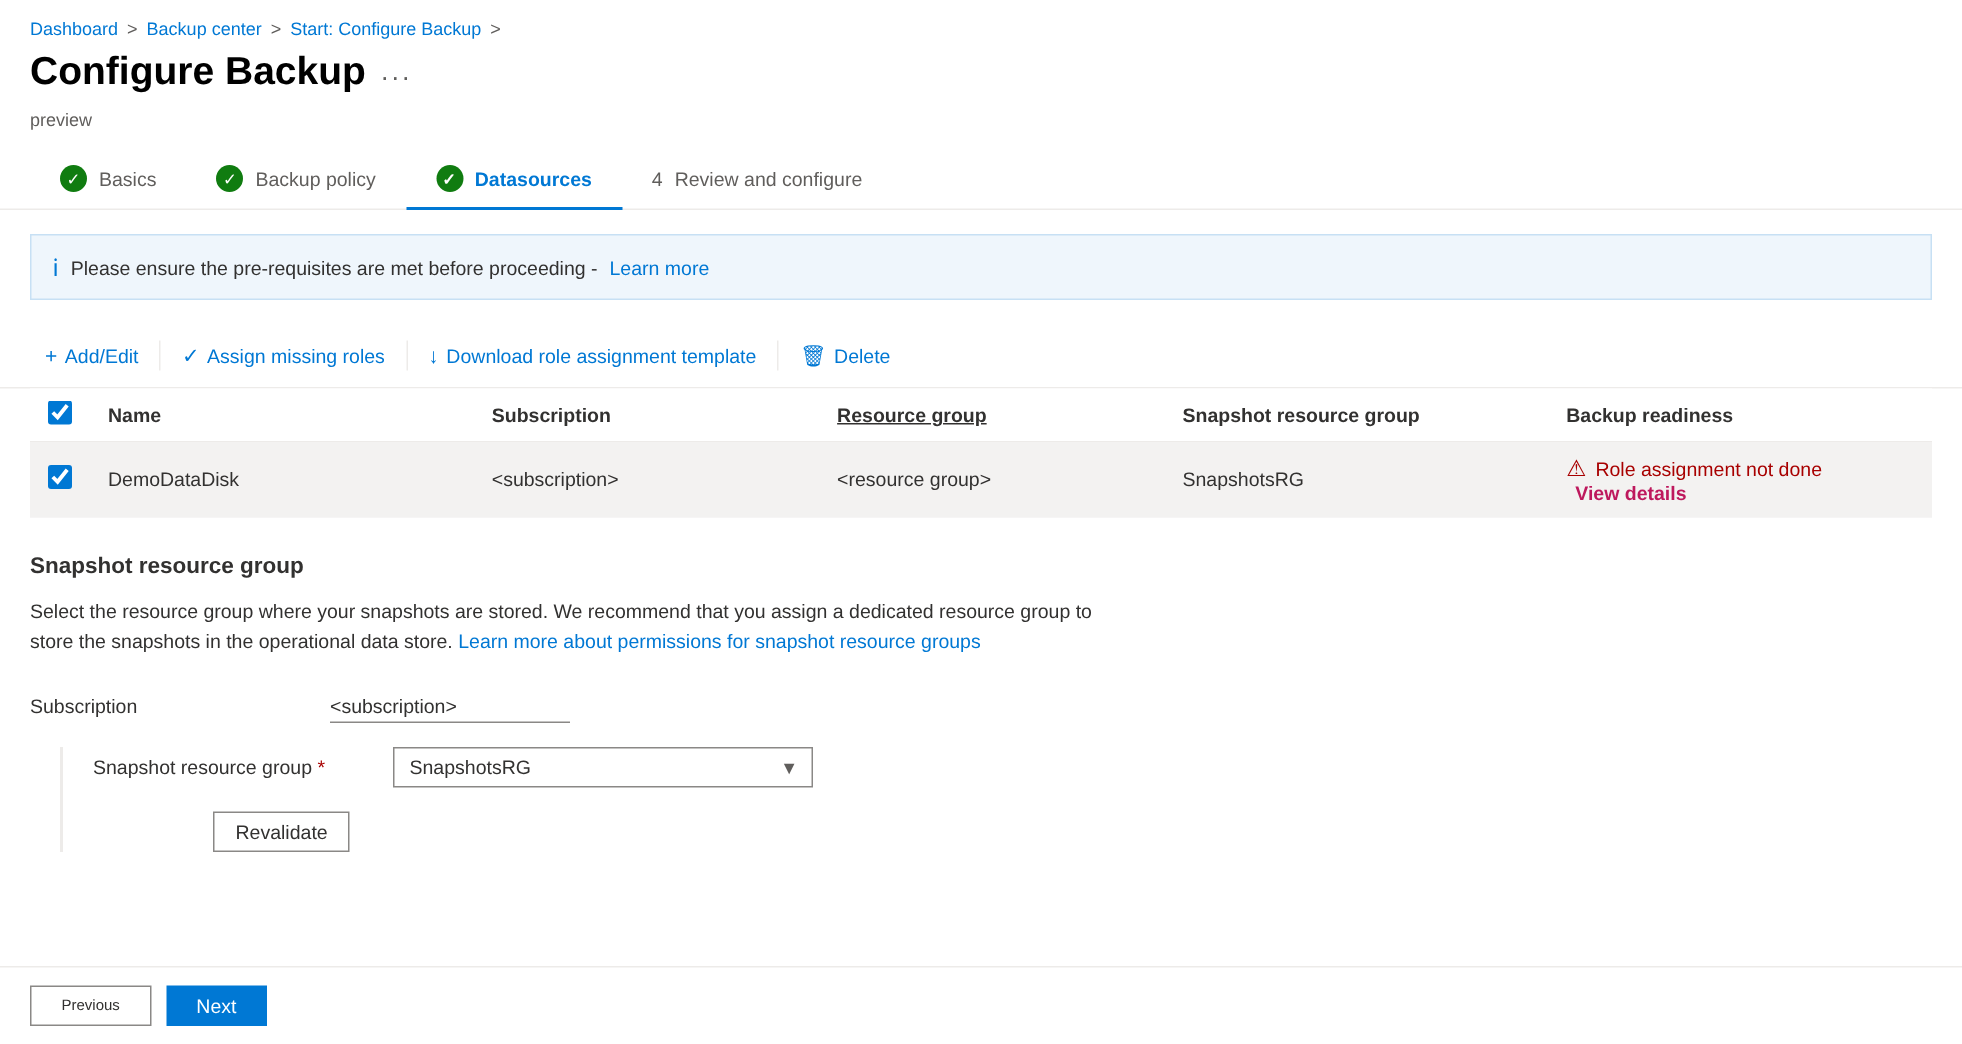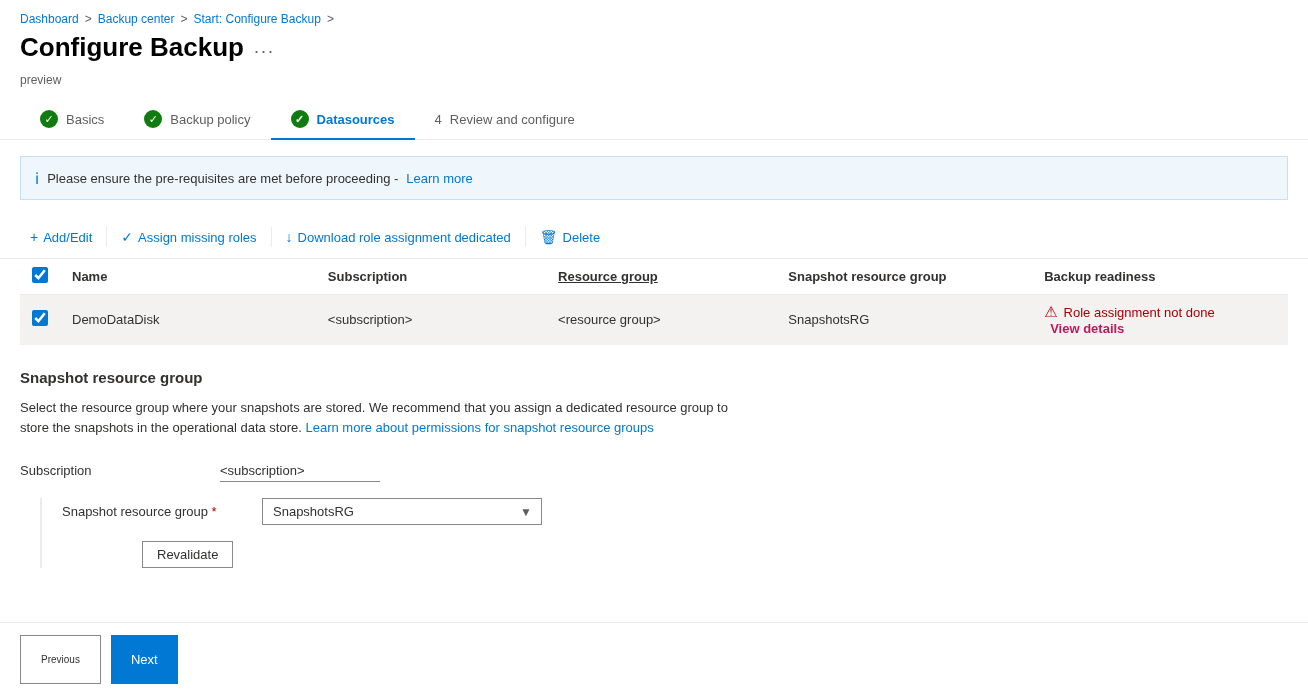--- a/index.html
+++ b/index.html
@@ -65,21 +65,21 @@
     .form-indent { border-left: 2px solid #edebe9; margin-left: 20px; padding-left: 20px; }
     
     .form-select { width: 280px; padding: 5px 10px; border: 1.5px solid #8a8886; font-size: 13px; background: #fff; cursor: pointer; appearance: none; -webkit-appearance: none; position: relative; color: #323130; }
     .select-wrapper { position: relative; display: inline-block; width: 280px; }
     .select-arrow { position: absolute; right: 10px; top: 50%; transform: translateY(-50%); pointer-events: none; color: #605e5c; font-size: 12px; }
     
     .revalidate-btn { padding: 5px 14px; background: #fff; border: 1px solid #8a8886; font-size: 13px; cursor: pointer; color: #323130; }
     
     
     .footer { position: fixed; bottom: 0; left: 0; right: 0; background: #fff; border-top: 1px solid #edebe9; padding: 12px 20px; display: flex; gap: 10px; }
-    .btn-primary { background: #0078d4; color: white; border: none; padding: 17px 20px; font-size: 13px; cursor: pointer; }
+    .btn-primary { background: #0078d4; color: white; border: none; padding: 6px 20px; font-size: 13px; cursor: pointer; }
     .btn-secondary { background: #fff; color: #323130; border: 1px solid #8a8886; padding: 6px 20px; font-size: 10px; cursor: pointer; }
     
     .table-container { padding: 0 20px; }
     
     .subscription-val { color: #323130; font-size: 13px; border-bottom: 1px solid #8a8886; padding-bottom: 3px; min-width: 160px; display: inline-block; }
   </style>
 </head>
 <body>
 
 <div class="breadcrumb">
@@ -128,21 +128,21 @@
     <span>Add/Edit</span>
   </button>
   <div class="toolbar-sep"></div>
   <button class="toolbar-btn">
     <span class="toolbar-icon">✓</span>
     <span>Assign missing roles</span>
   </button>
   <div class="toolbar-sep"></div>
   <button class="toolbar-btn">
     <span class="toolbar-icon">↓</span>
-    <span>Download role assignment dedicated</span>
+    <span>Download role assignment template</span>
   </button>
   <div class="toolbar-sep"></div>
   <button class="toolbar-btn">
     <span class="toolbar-icon">🗑</span>
     <span>Delete</span>
   </button>
 </div>
 
 <div class="table-container">
   <table class="data-table">

